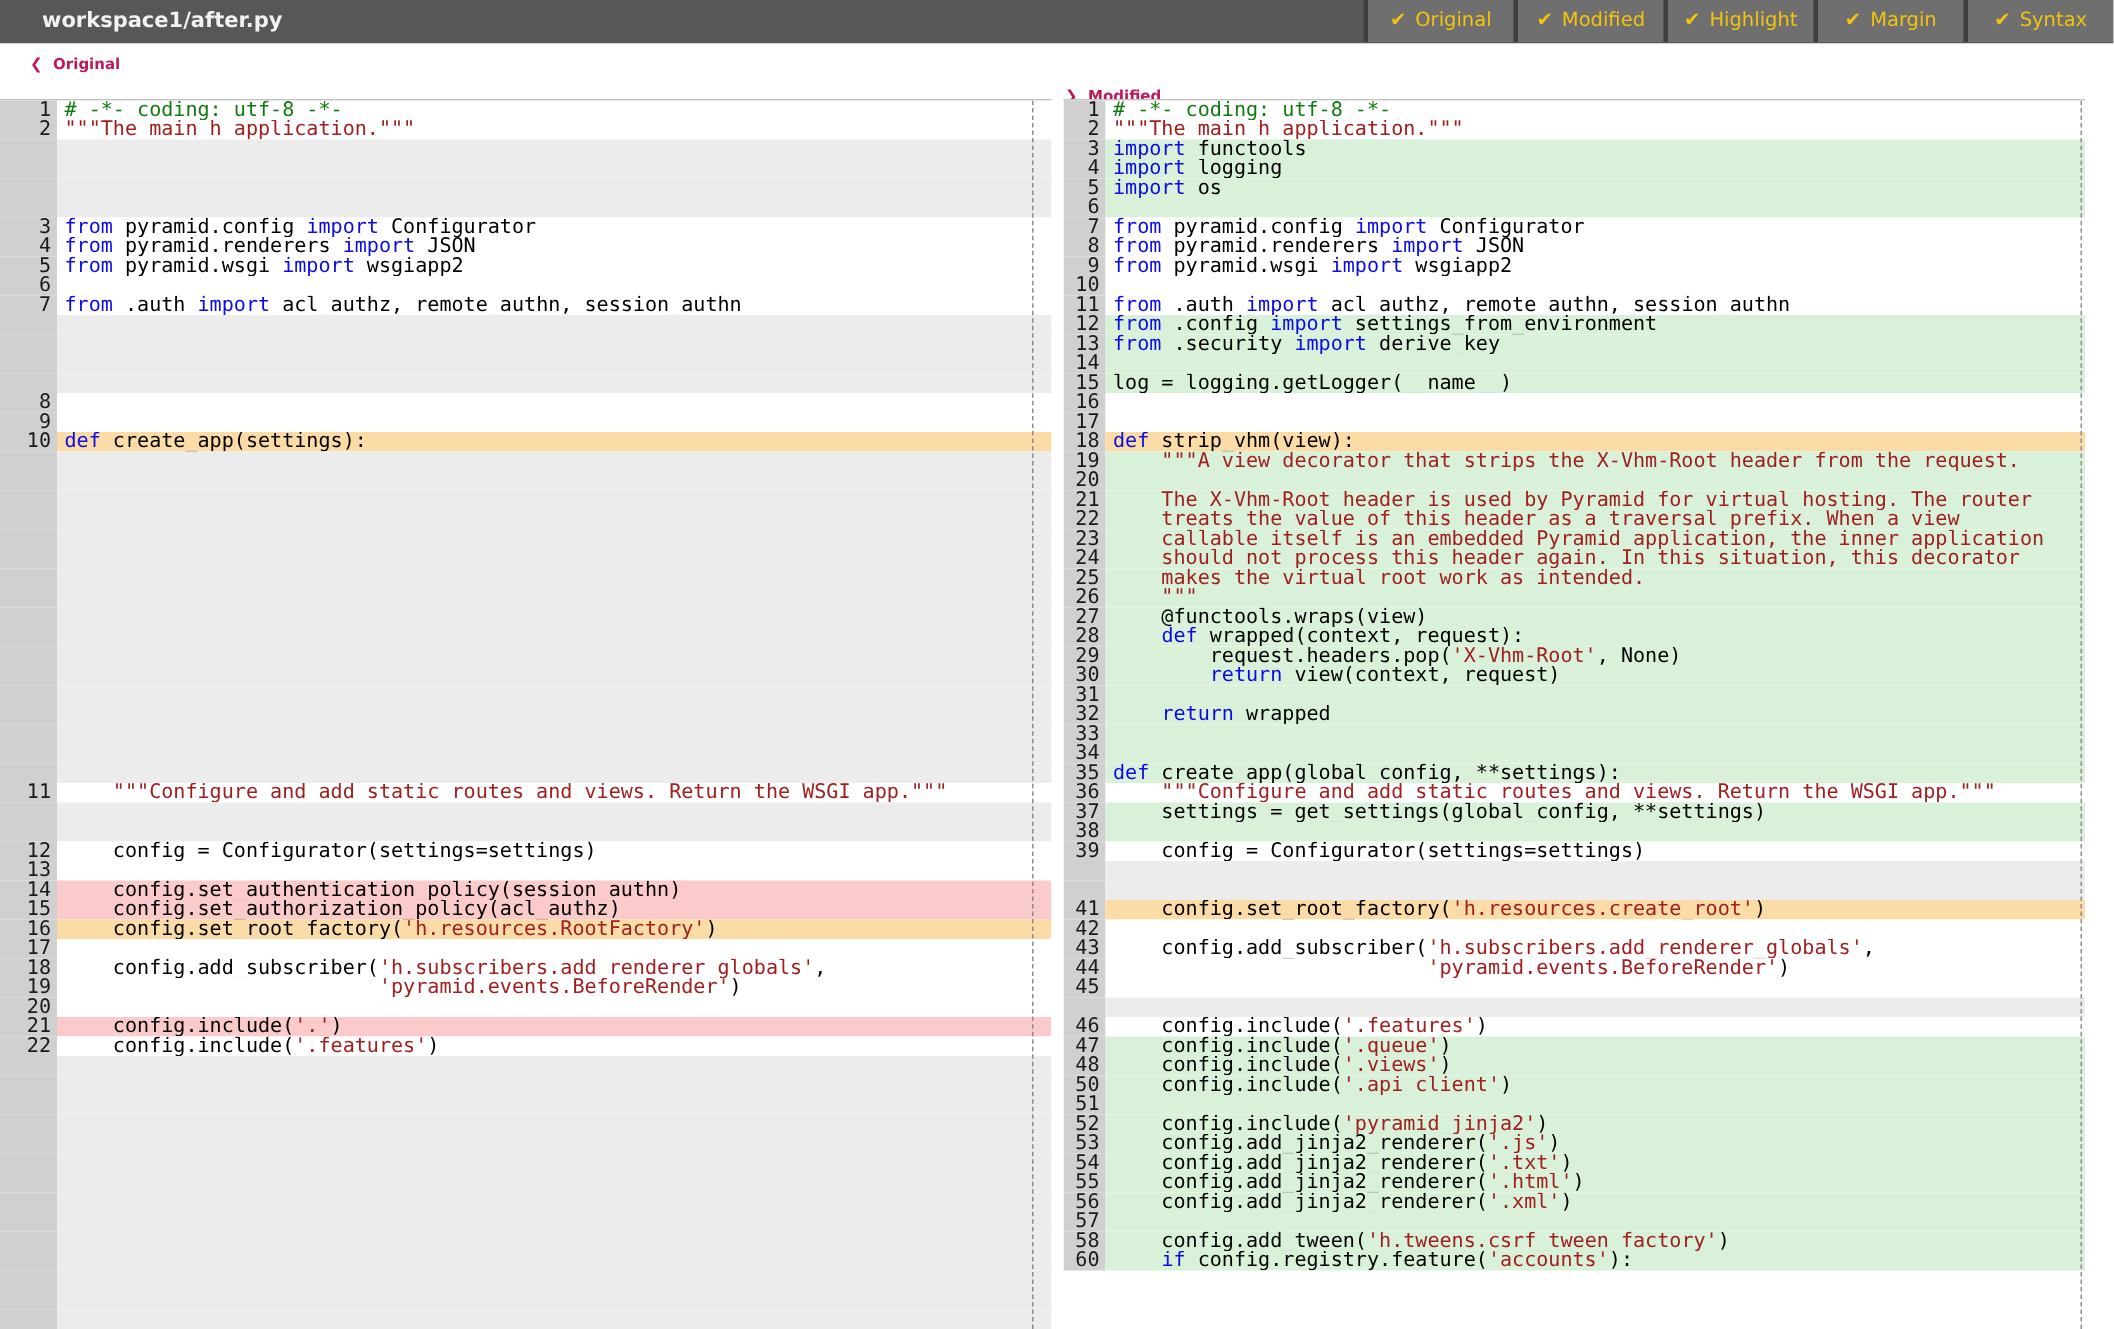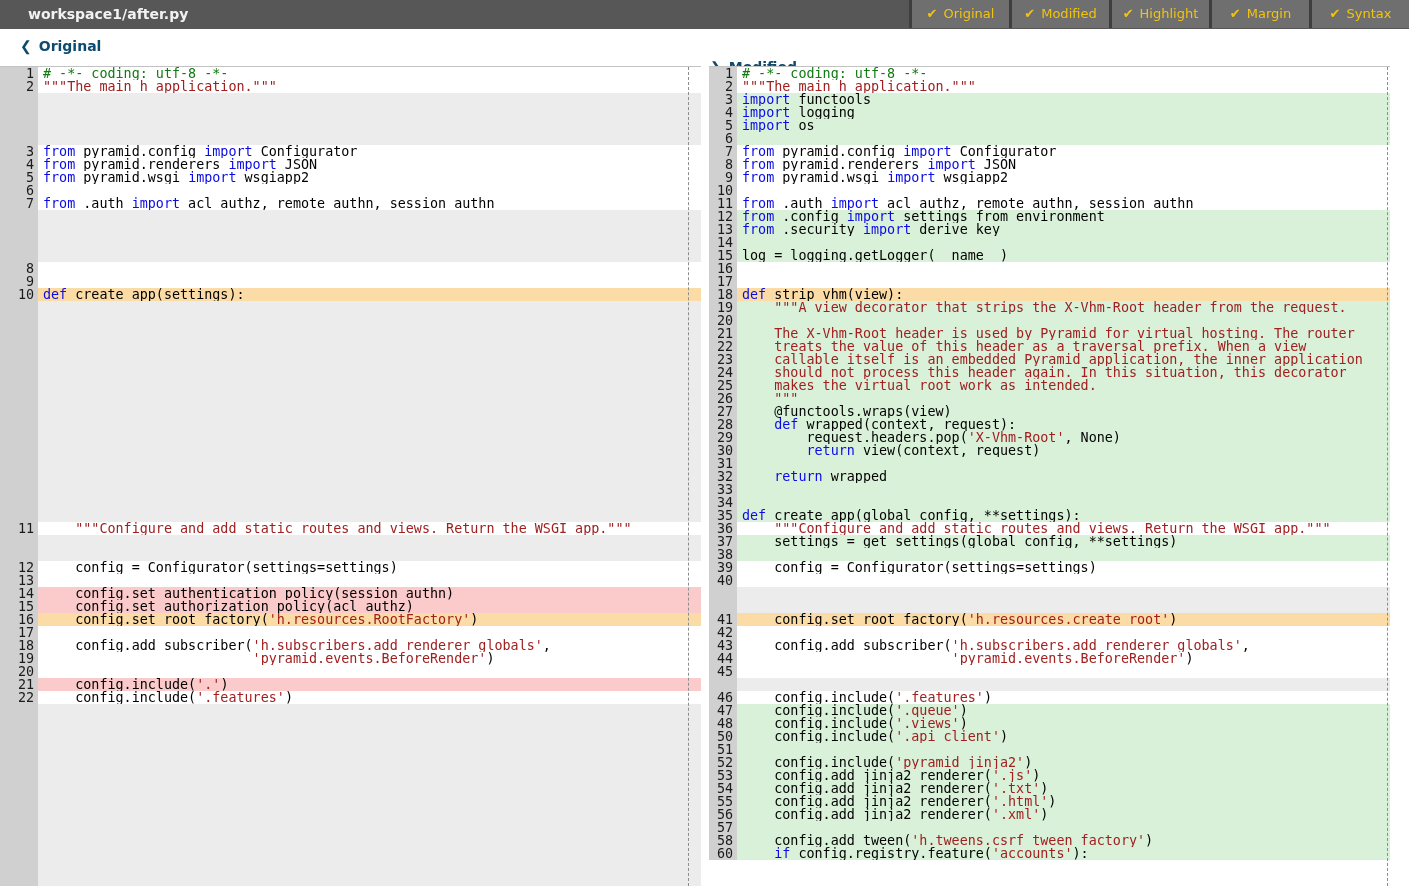--- a/index.html
+++ b/index.html
@@ -15,21 +15,21 @@
     justify-content:space-between;align-items:stretch;}
   .file-title{color:#f2f2f2;font-weight:bold;font-size:14px;line-height:29px;
     padding-left:28px;white-space:nowrap;}
   .toolbar{display:flex;height:28px;}
   .tbtn{width:100px;background:var(--btn-bg);border-left:3px solid var(--btn-gap);
     color:var(--btn-fg);font-size:13px;line-height:28px;text-align:center;
     white-space:nowrap;cursor:default;}
   .tbtn .chk{margin-right:6px;}
   
   .pane-headers{position:relative;height:37px;background:#fff;}
-  .pane-header{position:absolute;top:9px;font-weight:bold;font-size:14px;color:#0c4a6e;
+  .pane-header{position:absolute;top:9px;font-weight:bold;font-size:10px;color:#be185d;
     white-space:nowrap;}
   .pane-header .glyph{font-weight:bold;margin-right:7px;}
   #hdr-left{left:20px;}
   #hdr-right{left:710px;margin-top:21px;}
   
   .diff{position:relative;height:820px;background:#fff;}
   .pane{position:absolute;top:0;bottom:0;overflow:hidden;
     font-family:"DejaVu Sans Mono", monospace;font-size:13.4px;line-height:13px;
     border-top:1px solid #c2c2c2;background:#fff;}
   #pane-left{left:0;width:701px;}
@@ -484,24 +484,20 @@
       </div>
       <div class="row">
         <div class="gut">38</div>
         <div class="code bg-add"></div>
       </div>
       <div class="row">
         <div class="gut">39</div>
         <div class="code"><span class="st">    config = Configurator(settings=settings)</span></div>
       </div>
       <div class="row">
-        <div class="gut">40</div>
-        <div class="code"></div>
-      </div>
-      <div class="row">
         <div class="gut"></div>
         <div class="code bg-fill"></div>
       </div>
       <div class="row">
         <div class="gut"></div>
         <div class="code bg-fill"></div>
       </div>
       <div class="row">
         <div class="gut">41</div>
         <div class="code bg-chg"><span class="st">    config.set_root_factory(</span><span class="ss">'h.resources.create_root'</span><span class="st">)</span></div>

